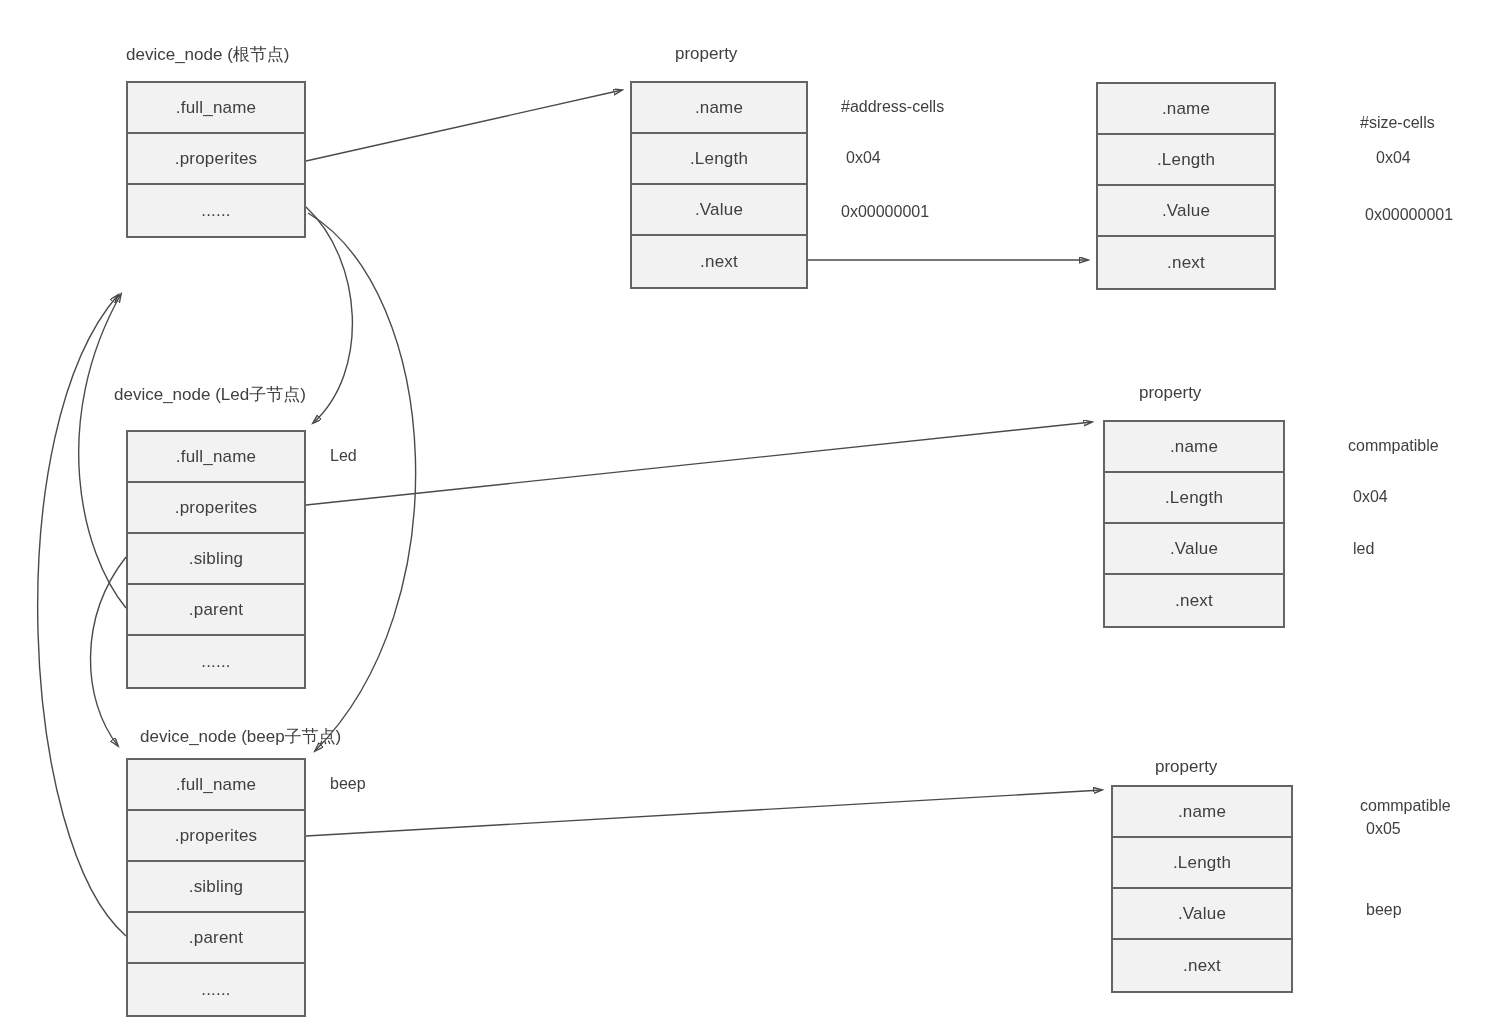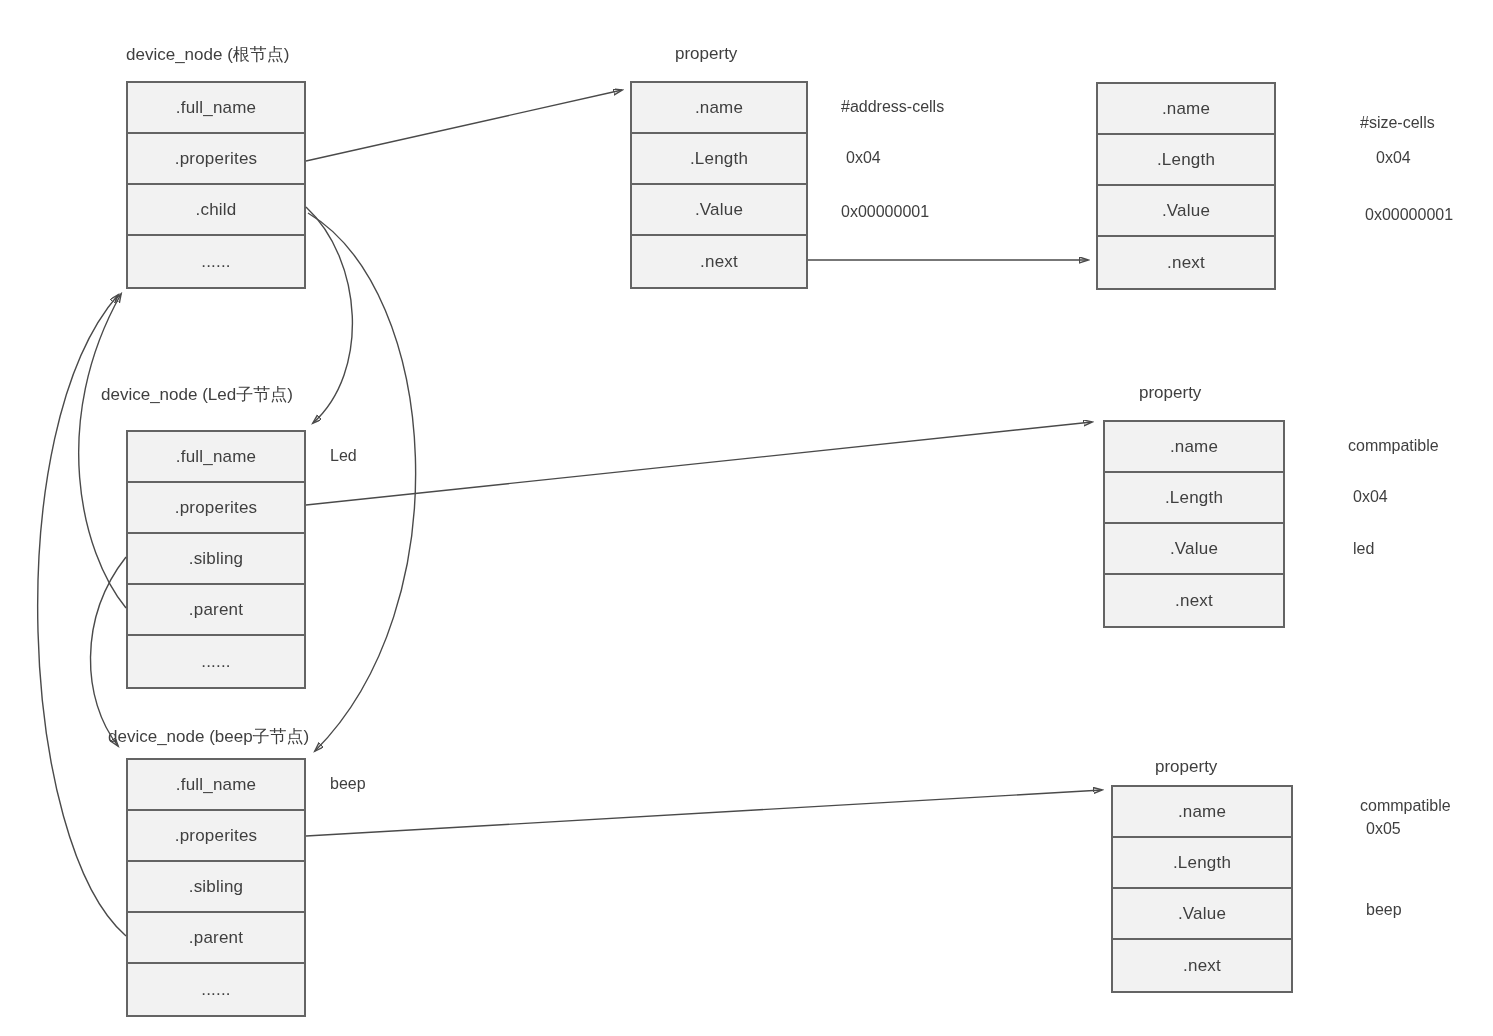--- a/index.html
+++ b/index.html
@@ -23,29 +23,28 @@
   svg.links{position:absolute;left:0;top:0;z-index:4;pointer-events:none;}
   svg.links path{fill:none;stroke:var(--arrow);stroke-width:1.4;}
 </style>
 </head>
 <body>
 
 <div class="canvas">
 
   <div class="title" style="left:118px;top:43px">device_node (根节点)</div>
   <div class="title" style="left:667px;top:44px">property</div>
-  <div class="title" style="left:93px;top:383px">device_node (Led子节点)</div>
+  <div class="title" style="left:106px;top:383px">device_node (Led子节点)</div>
   <div class="title" style="left:1131px;top:383px">property</div>
-  <div class="title" style="left:100px;top:725px">device_node (beep子节点)</div>
+  <div class="title" style="left:132px;top:725px">device_node (beep子节点)</div>
   <div class="title" style="left:1147px;top:757px">property</div>
 
   <div class="box" style="left:118px;top:81px;width:180px">
     <div class="cell">.full_name</div>
     <div class="cell">.properites</div>
-    <div class="cell">.child</div>
     <div class="cell">......</div>
   </div>
 
   <div class="box" style="left:622px;top:81px;width:178px">
     <div class="cell">.name</div>
     <div class="cell">.Length</div>
     <div class="cell">.Value</div>
     <div class="cell">.next</div>
   </div>
   <div class="val" style="left:833px;top:107px">#address-cells</div>

